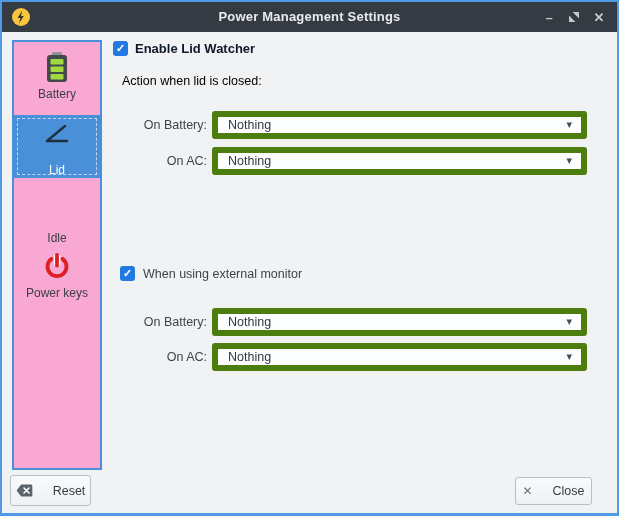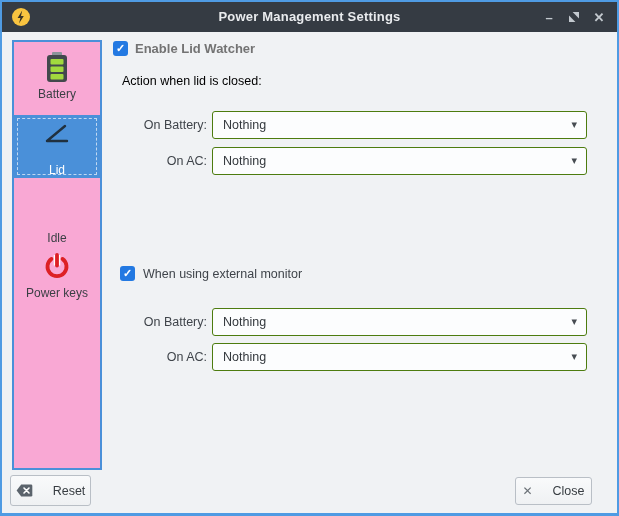--- a/index.html
+++ b/index.html
@@ -33,28 +33,28 @@
   .it-lid .lbl { color:#ffffff; margin-top:13px; }
   .it-idle { margin-top:18px; }
   .it-idle .icn { visibility:hidden; height:32px; }
   .it-powerkeys { margin-top:4px; }
 
   
   .checkbox { width:15px; height:15px; background:#2379e2; border-radius:3px; display:flex; align-items:center;
               justify-content:center; color:#fff; font-size:11px; font-weight:bold; flex:0 0 auto; }
   .cb-row { position:absolute; display:flex; align-items:center; }
   .cb-row1 { left:111px; top:39px; }
-  .cb-row1 .cb-label { margin-left:7px; font-size:13px; font-weight:bold; color:#737373; }
+  .cb-row1 .cb-label { margin-left:7px; font-size:13px; font-weight:bold; color:#0f172a; }
   .heading { position:absolute; left:120px; top:72px; font-size:12.5px; color:#000000; }
   .cb-row2 { left:118px; top:264px; }
   .cb-row2 .cb-label { margin-left:8px; font-size:12.5px; color:#3f444a; }
 
   .form-label { position:absolute; left:100px; width:105px; height:28px; line-height:28px; text-align:right;
                 font-size:12.5px; color:#3f444a; }
-  .combo { position:absolute; left:210px; width:375px; height:28px; background:#fcfdfe; border:1px solid #4d7c0f;
+  .combo { position:absolute; left:210px; width:375px; height:28px; background:#fcfdfe; border:6px solid #4d7c0f;
            border-radius:3px; display:flex; align-items:center; padding:0 26px 0 10px; font-size:12.5px; color:#33383d; }
   .combo .arrow { position:absolute; right:9px; top:50%; transform:translateY(-54%); font-size:11px; color:#474c52; }
   .r1 { top:109px; } .r2 { top:145px; } .r3 { top:306px; } .r4 { top:341px; }
 
   
   .push-btn { position:absolute; background:linear-gradient(#f9fafb,#eff1f3); border:1px solid #b9bfc6; border-radius:3px;
               display:flex; align-items:center; justify-content:center; font-size:12.5px; color:#383d42; gap:20px; }
   .reset-btn { left:8px; top:473px; width:81px; height:31px; }
   .close-btn { left:513px; top:475px; width:77px; height:28px; }
   .close-btn .x { color:#6a7076; font-size:12px; }

